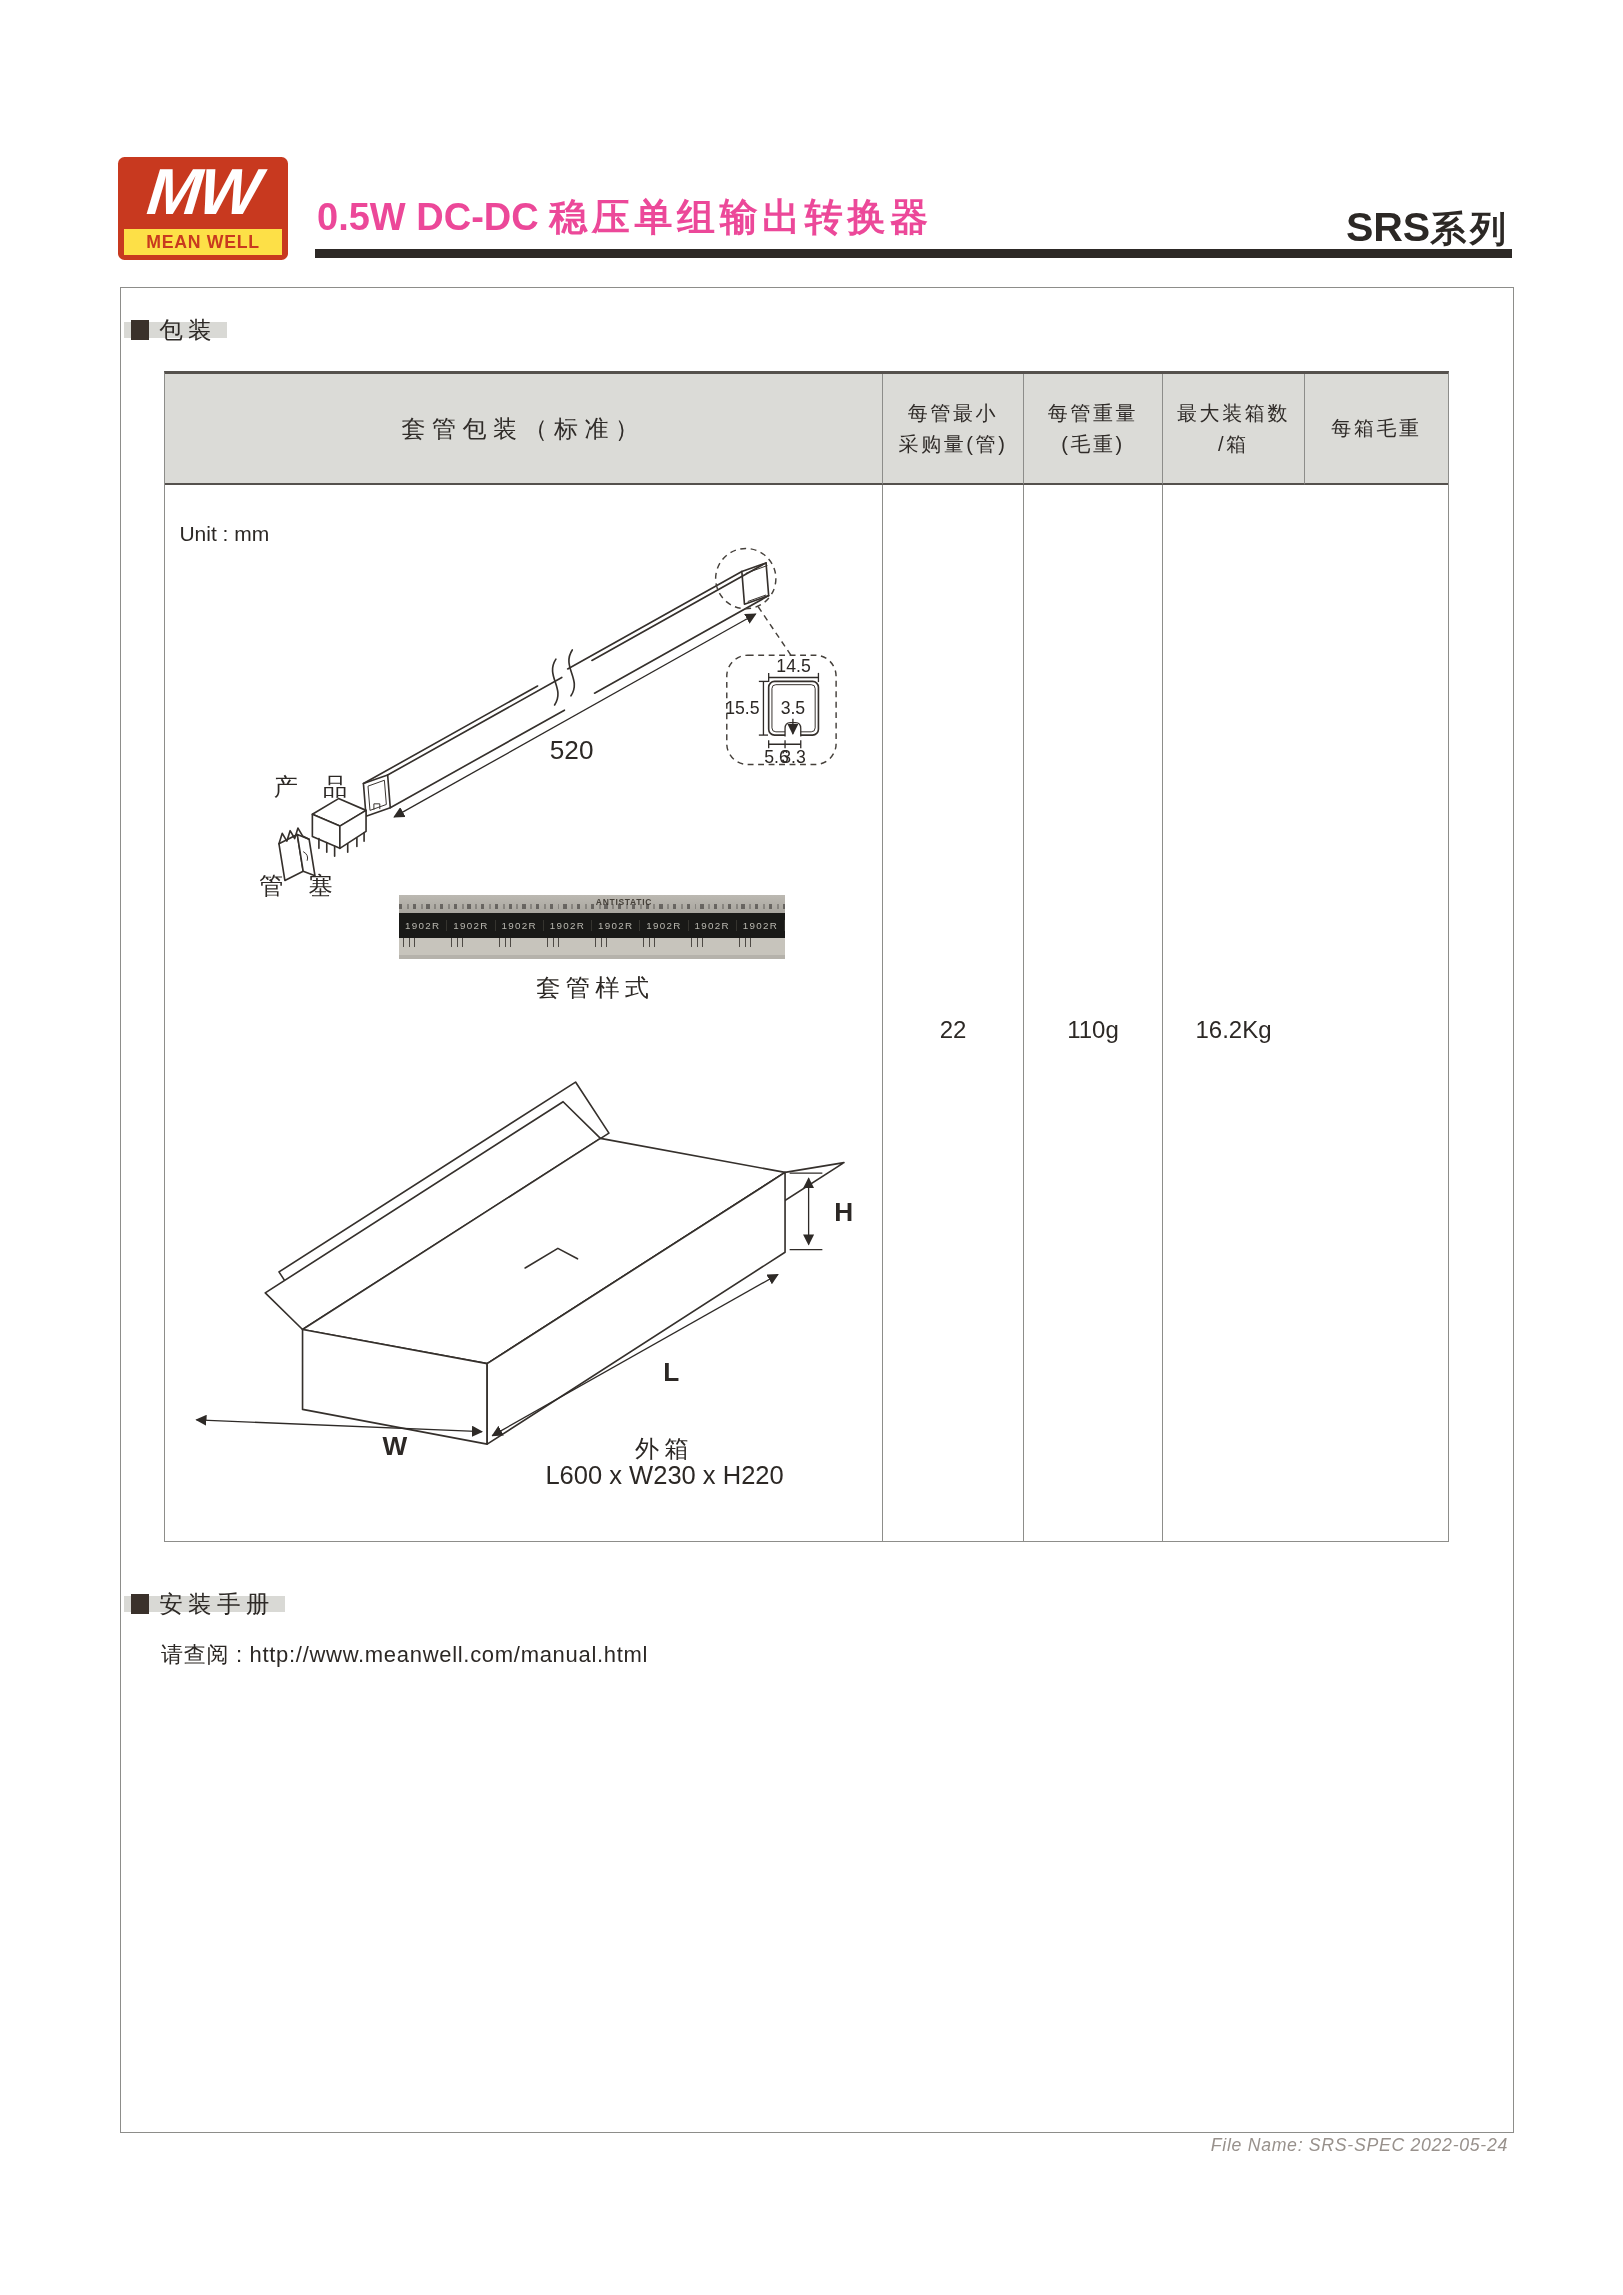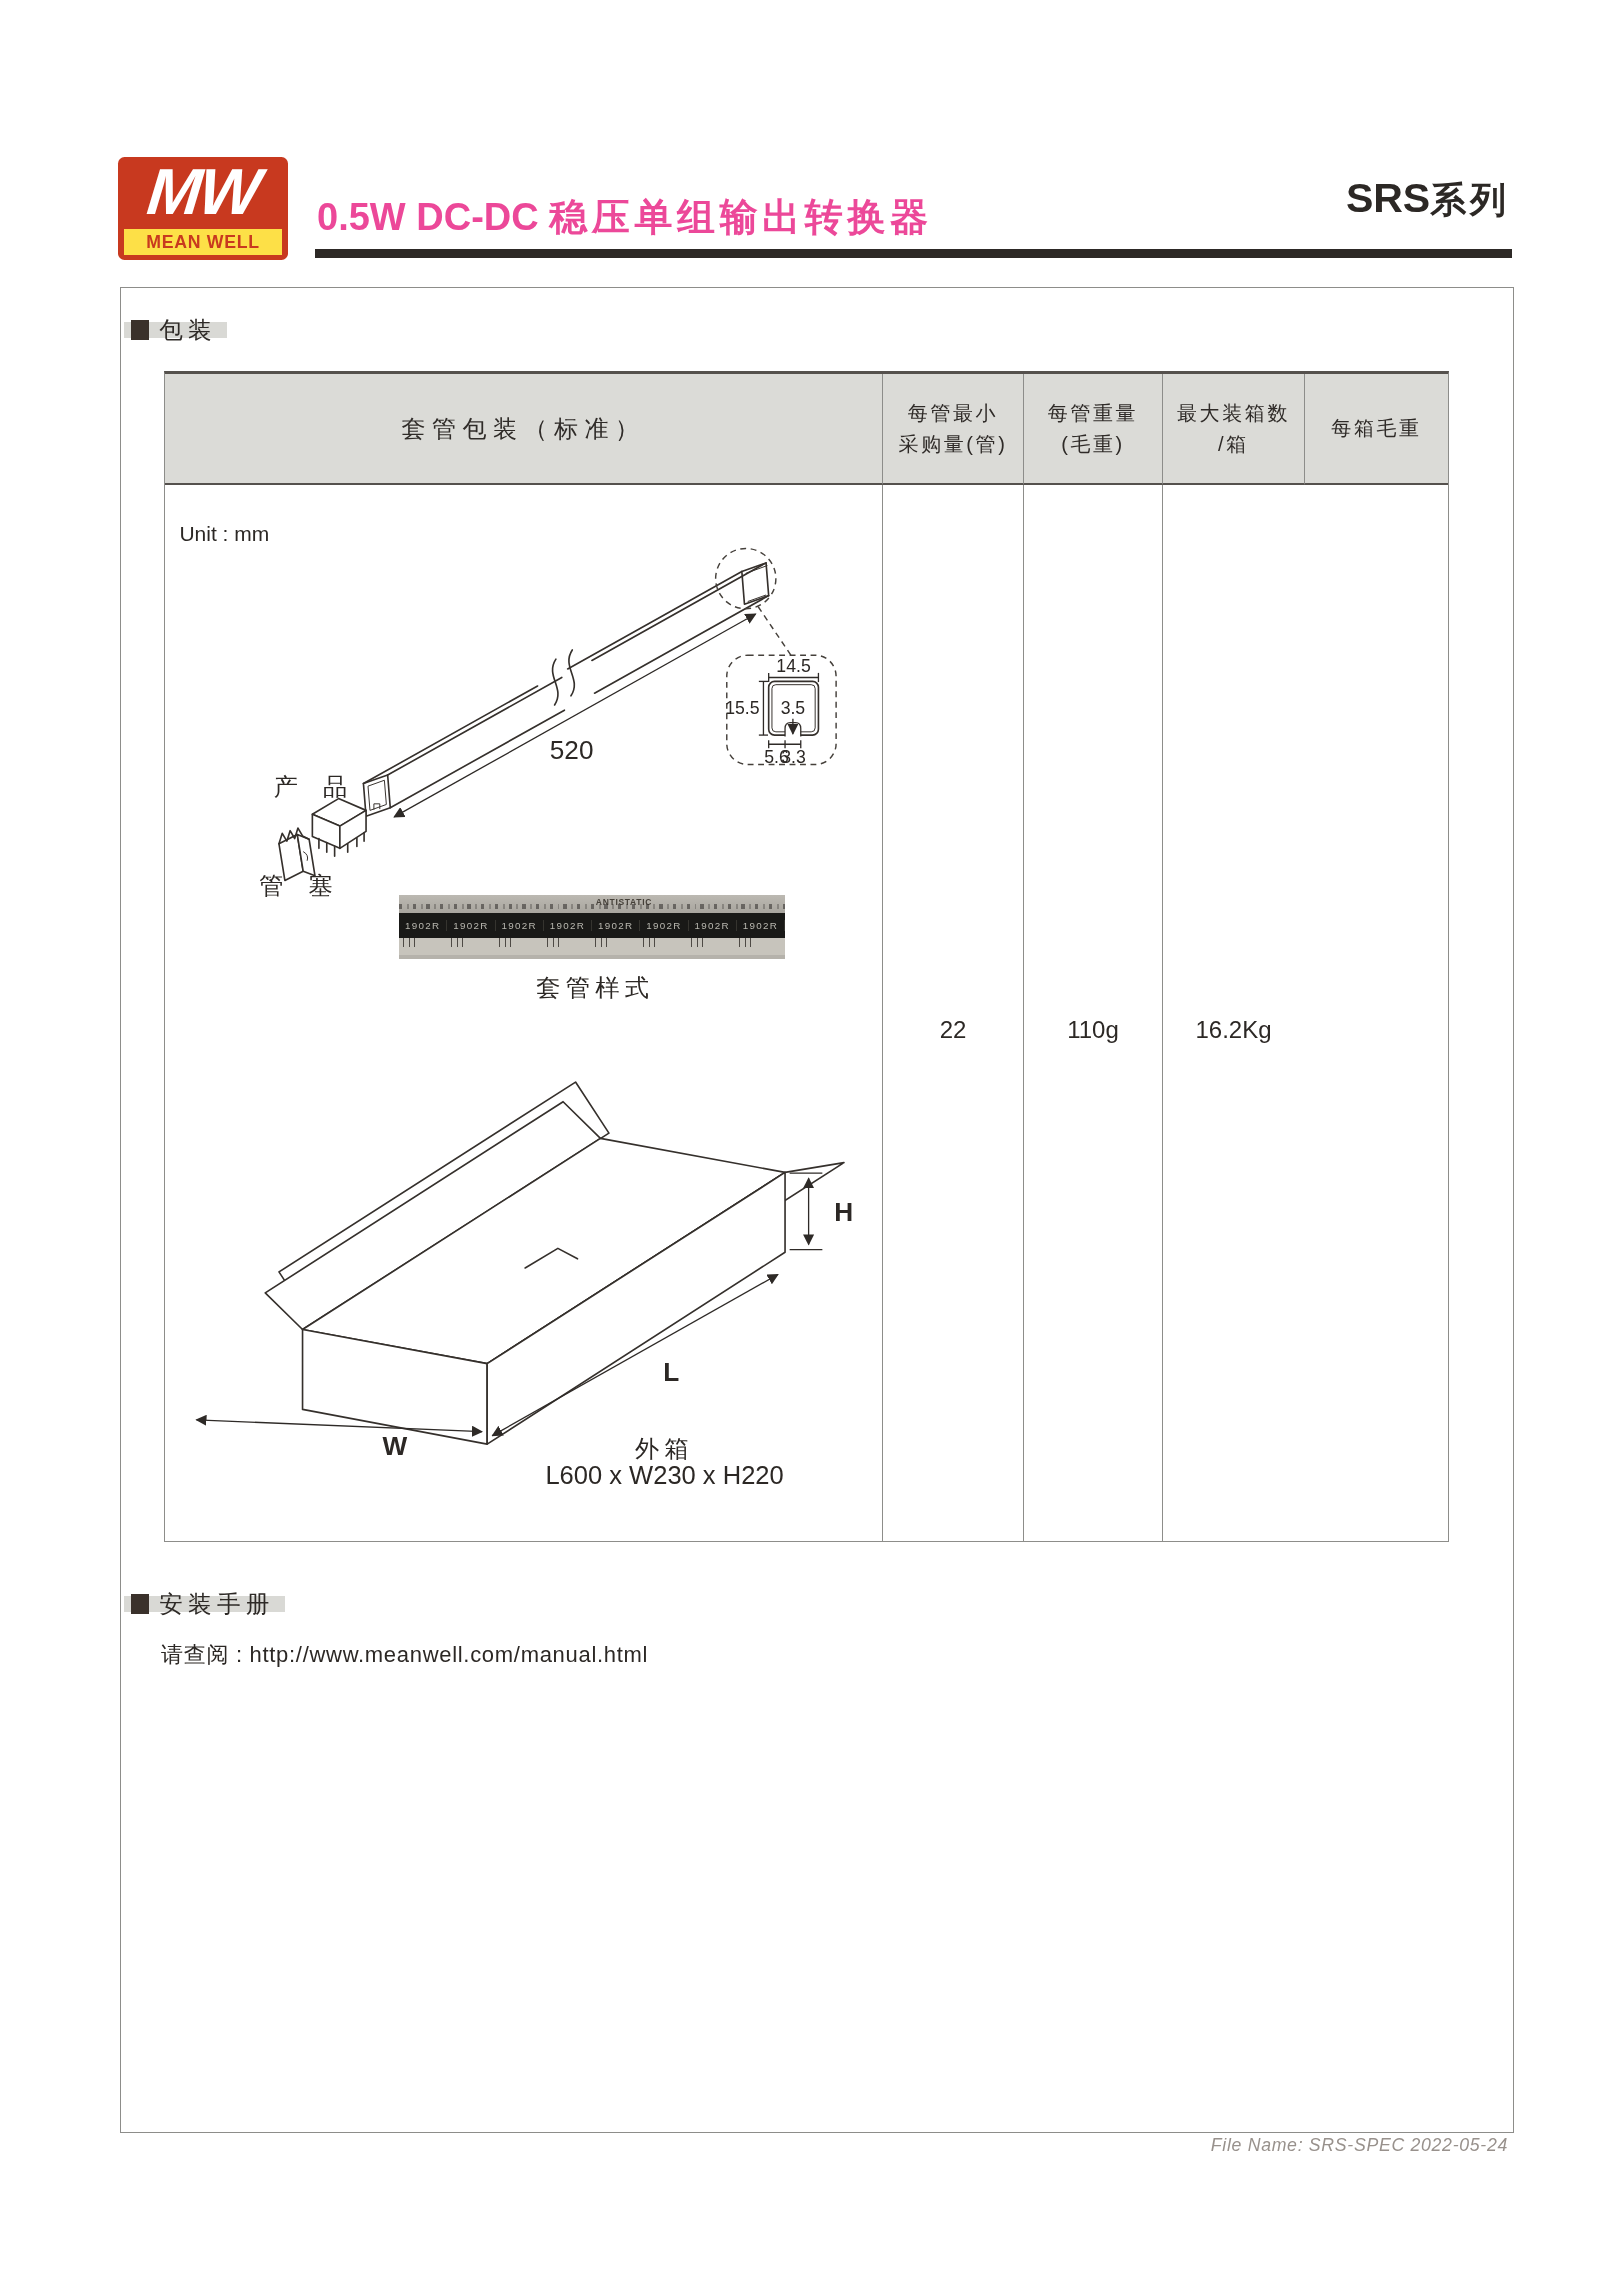--- a/index.html
+++ b/index.html
@@ -12,21 +12,21 @@
     background:#c8391f;border-radius:6.5px;}
   .logo .mw{position:absolute;left:0;right:0;top:-2.6px;text-align:center;
     font-size:65px;font-weight:bold;font-style:italic;color:#ffffff;
     transform:skewX(-6deg);letter-spacing:-2.6px;}
   .logo .brand{position:absolute;left:5.9px;right:5.9px;bottom:5.2px;height:26px;
     background:#fde047;text-align:center;line-height:26px;
     font-size:17.7px;font-weight:bold;color:#c8391f;letter-spacing:0.7px;}
   .title{position:absolute;left:317px;top:192px;font-size:38px;font-weight:bold;
     white-space:nowrap;color:#ec4899;}
   .title .cn{letter-spacing:4.6px;}
-  .series{position:absolute;right:113px;top:175px;white-space:nowrap;color:#2c2825;}
+  .series{position:absolute;right:113px;top:204px;white-space:nowrap;color:#2c2825;}
   .series .en{font-size:41px;font-weight:bold;}
   .series .cn{font-size:36px;font-weight:bold;letter-spacing:3.9px;}
   .title-bar{position:absolute;left:315px;top:249px;width:1197px;height:8.5px;background:#2d2926;}
   
   .frame{position:absolute;left:120px;top:287px;width:1392px;height:1844px;
     border:0.7px solid #8d8d8a;}
   
   .sec{position:absolute;height:16px;background:#d9d9d5;display:flex;align-items:center;
     gap:10.5px;padding:0 10.5px 0 6.5px;}
   .sec .sq{width:18.3px;height:19.6px;background:#3a312b;flex:0 0 auto;}

